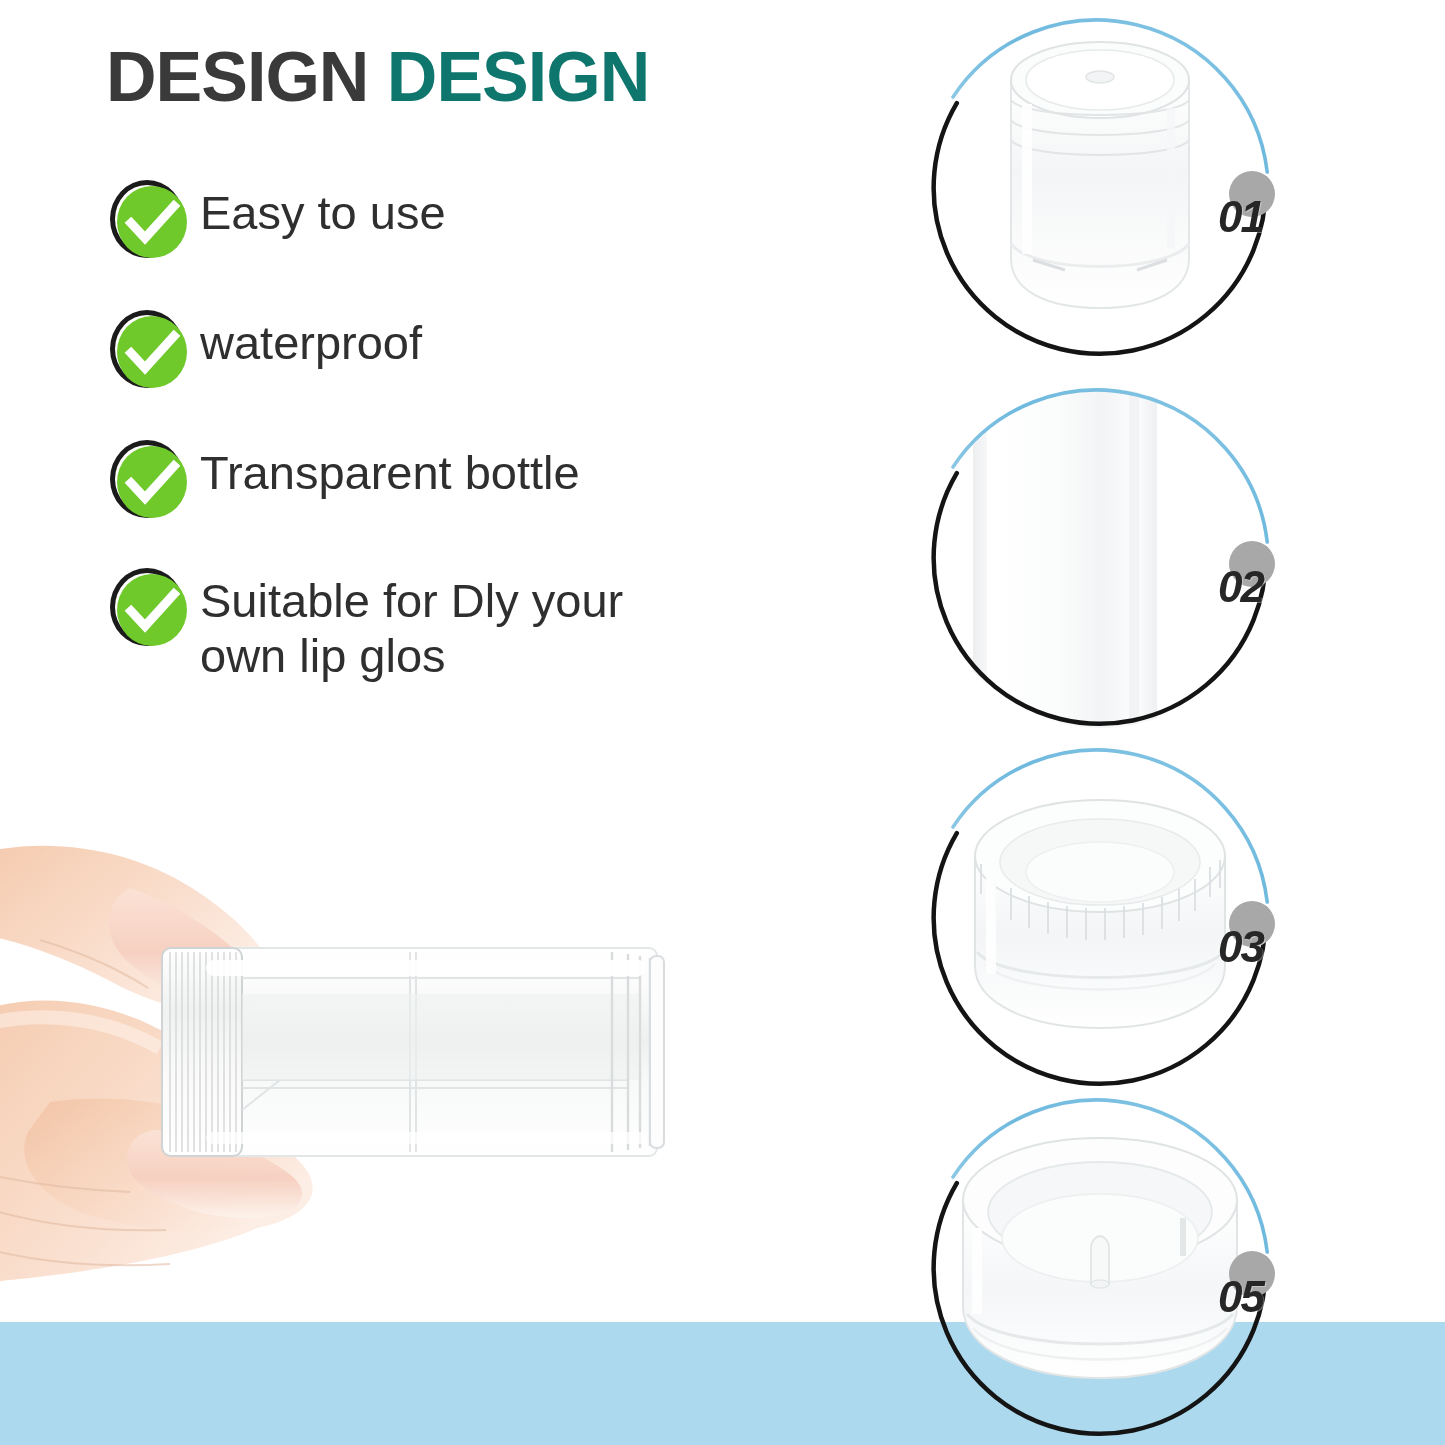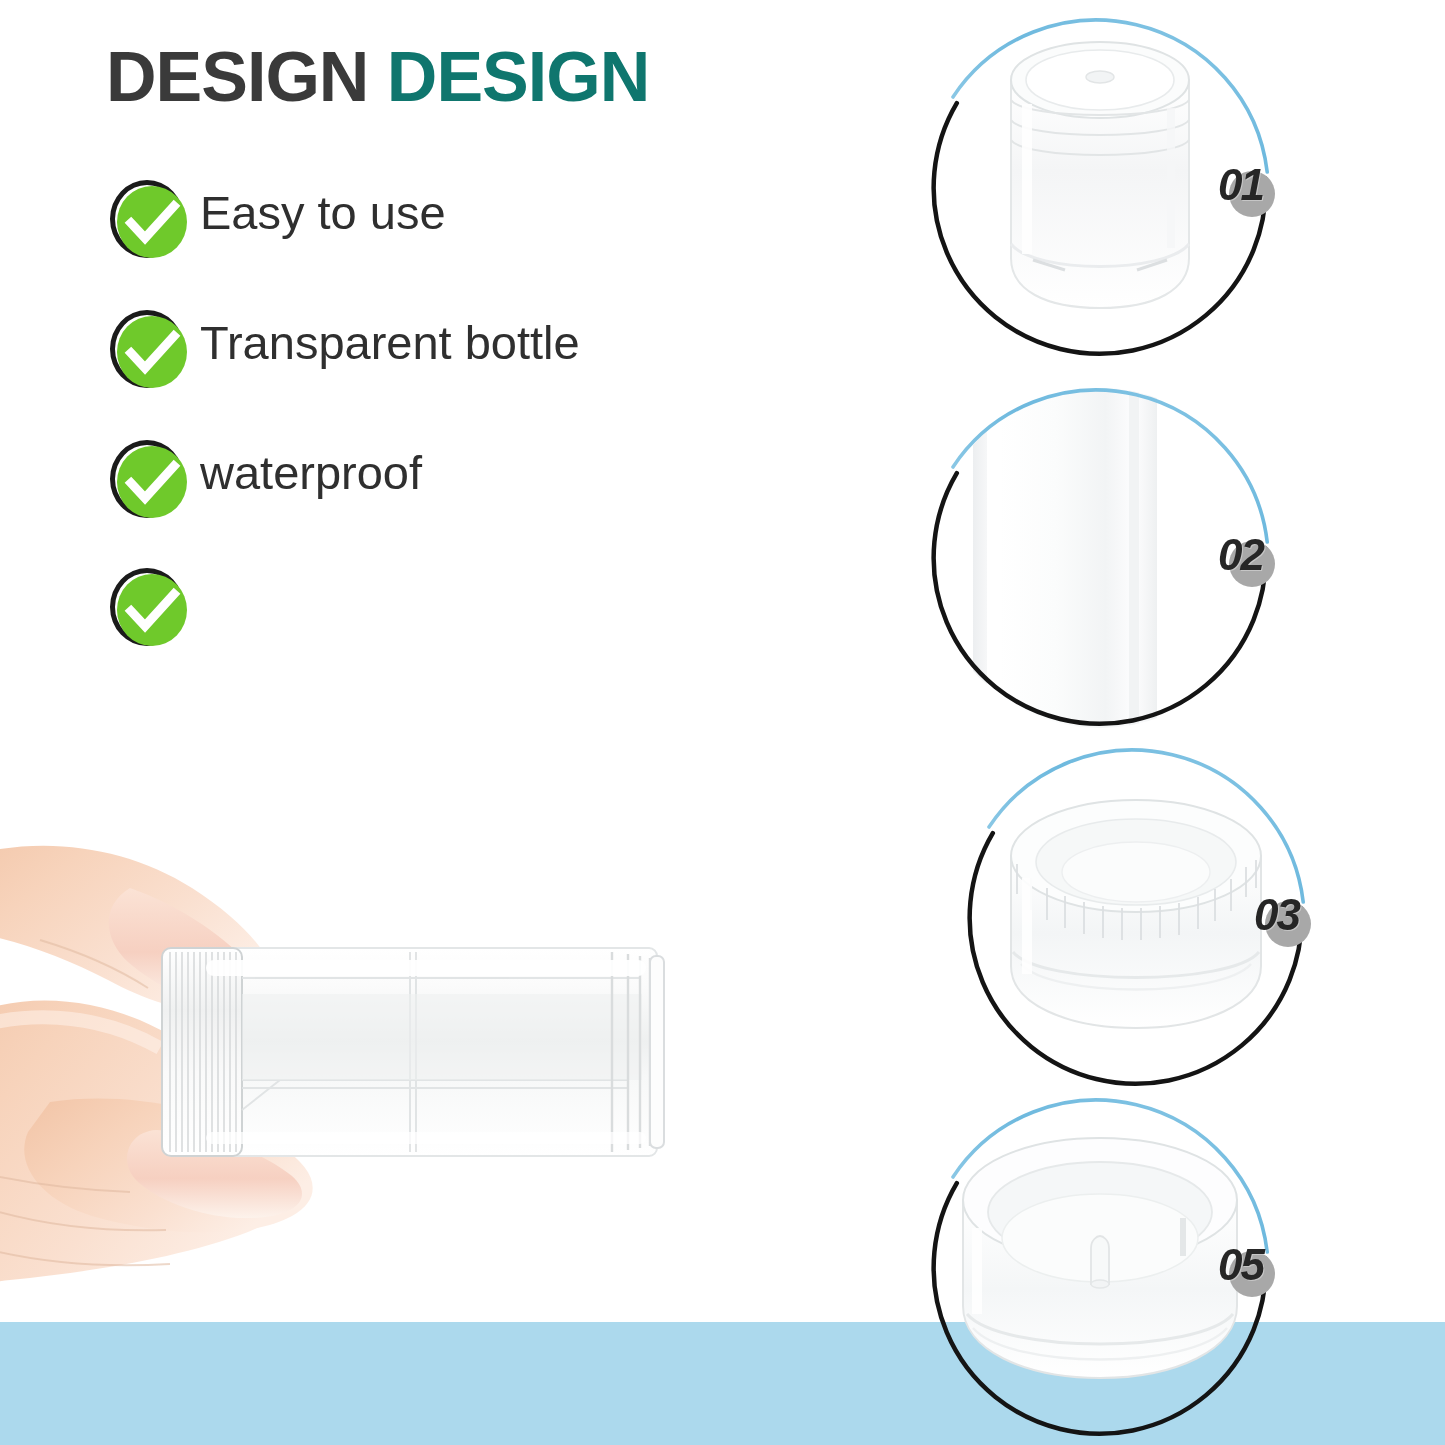--- a/index.html
+++ b/index.html
@@ -55,20 +55,21 @@
   .badge{
     position:absolute;width:46px;height:46px;border-radius:50%;
     background:#A8A8A8;z-index:2;
   }
   .badge-num{
     position:absolute;z-index:3;
     font-size:44px;font-weight:bold;font-style:italic;
     color:#262626;letter-spacing:-2px;white-space:nowrap;
     font-family:"Liberation Sans","DejaVu Sans",sans-serif;
     text-shadow:1px 1px 0 rgba(255,255,255,.35);
+    margin-top:32px;
   }
 </style>
 </head>
 <body>
 
 <div id="stage">
 
   <div class="footer-band"></div>
 
   <div class="headline">
@@ -89,42 +90,43 @@
     </div>
 
     <div class="feature">
       <div class="chk">
         <div class="ring"></div>
           <div class="disc"></div>
         <svg viewBox="0 0 70 72">
             <path d="M14 37 L28 52 L57 20" fill="none" stroke="#ffffff" stroke-width="9" stroke-linecap="square" stroke-linejoin="miter"></path>
           </svg>
       </div>
-      <div class="label">Transparent bottle</div>
+      <div class="label">waterproof</div>
     </div>
 
     <div class="feature">
       <div class="chk">
         <div class="ring"></div>
           <div class="disc"></div>
         <svg viewBox="0 0 70 72">
             <path d="M14 37 L28 52 L57 20" fill="none" stroke="#ffffff" stroke-width="9" stroke-linecap="square" stroke-linejoin="miter"></path>
           </svg>
       </div>
-      <div class="label">waterproof</div>
+      <div class="label">Transparent bottle</div>
     </div>
 
     <div class="feature">
       <div class="chk">
         <div class="ring"></div>
           <div class="disc"></div>
         <svg viewBox="0 0 70 72">
             <path d="M14 37 L28 52 L57 20" fill="none" stroke="#ffffff" stroke-width="9" stroke-linecap="square" stroke-linejoin="miter"></path>
           </svg>
       </div>
+      <div class="label" style="max-width:520px">Suitable for Dly your own lip glos</div>
     </div>
 
   </div>
 
   <div class="photo">
     <svg viewBox="0 0 940 620" width="940" height="620">
       <defs>
         <linearGradient id="skin" x1="0" y1="0" x2="1" y2="0.6">
           <stop offset="0%" stop-color="#f2c4a6"></stop>
           <stop offset="35%" stop-color="#f7d3bb"></stop>
@@ -307,21 +309,21 @@
         <rect x="72" y="-20" width="14" height="420" fill="#ffffff" opacity=".95"></rect>
         <rect x="214" y="-20" width="10" height="420" fill="#f0f2f3" opacity=".9"></rect>
       </g>
       <path d="M 41.8 95.2 A 166 166 0 1 0 350.4 170.5" fill="none" stroke="#141414" stroke-width="4.5" stroke-linecap="round"></path>
       <path d="M 38.0 89.0 A 172 172 0 0 1 352.2 164.0" fill="none" stroke="url(#blue2)" stroke-width="3.6" stroke-linecap="round"></path>
     </svg>
     <div class="badge" style="left:314px;top:163px;"></div>
     <div class="badge-num" style="left:303px;top:152px;">02</div>
   </div>
 
-  <div class="callout" style="left:951px;top:738px;width:370px;height:360px;">
+  <div class="callout" style="left:915px;top:738px;width:370px;height:360px;">
     <svg width="370" height="360" viewBox="0 0 370 360">
       <defs>
         <linearGradient id="blue3" x1="0" y1="1" x2="1" y2="0">
           <stop offset="0%" stop-color="#9fd2ea"></stop>
             <stop offset="55%" stop-color="#6EB9DE"></stop>
           <stop offset="100%" stop-color="#8ac8e6"></stop>
         </linearGradient>
         <linearGradient id="capg3" x1="0" y1="0" x2="0" y2="1">
           <stop offset="0%" stop-color="#ffffff"></stop>
             <stop offset="45%" stop-color="#f3f5f6"></stop>

